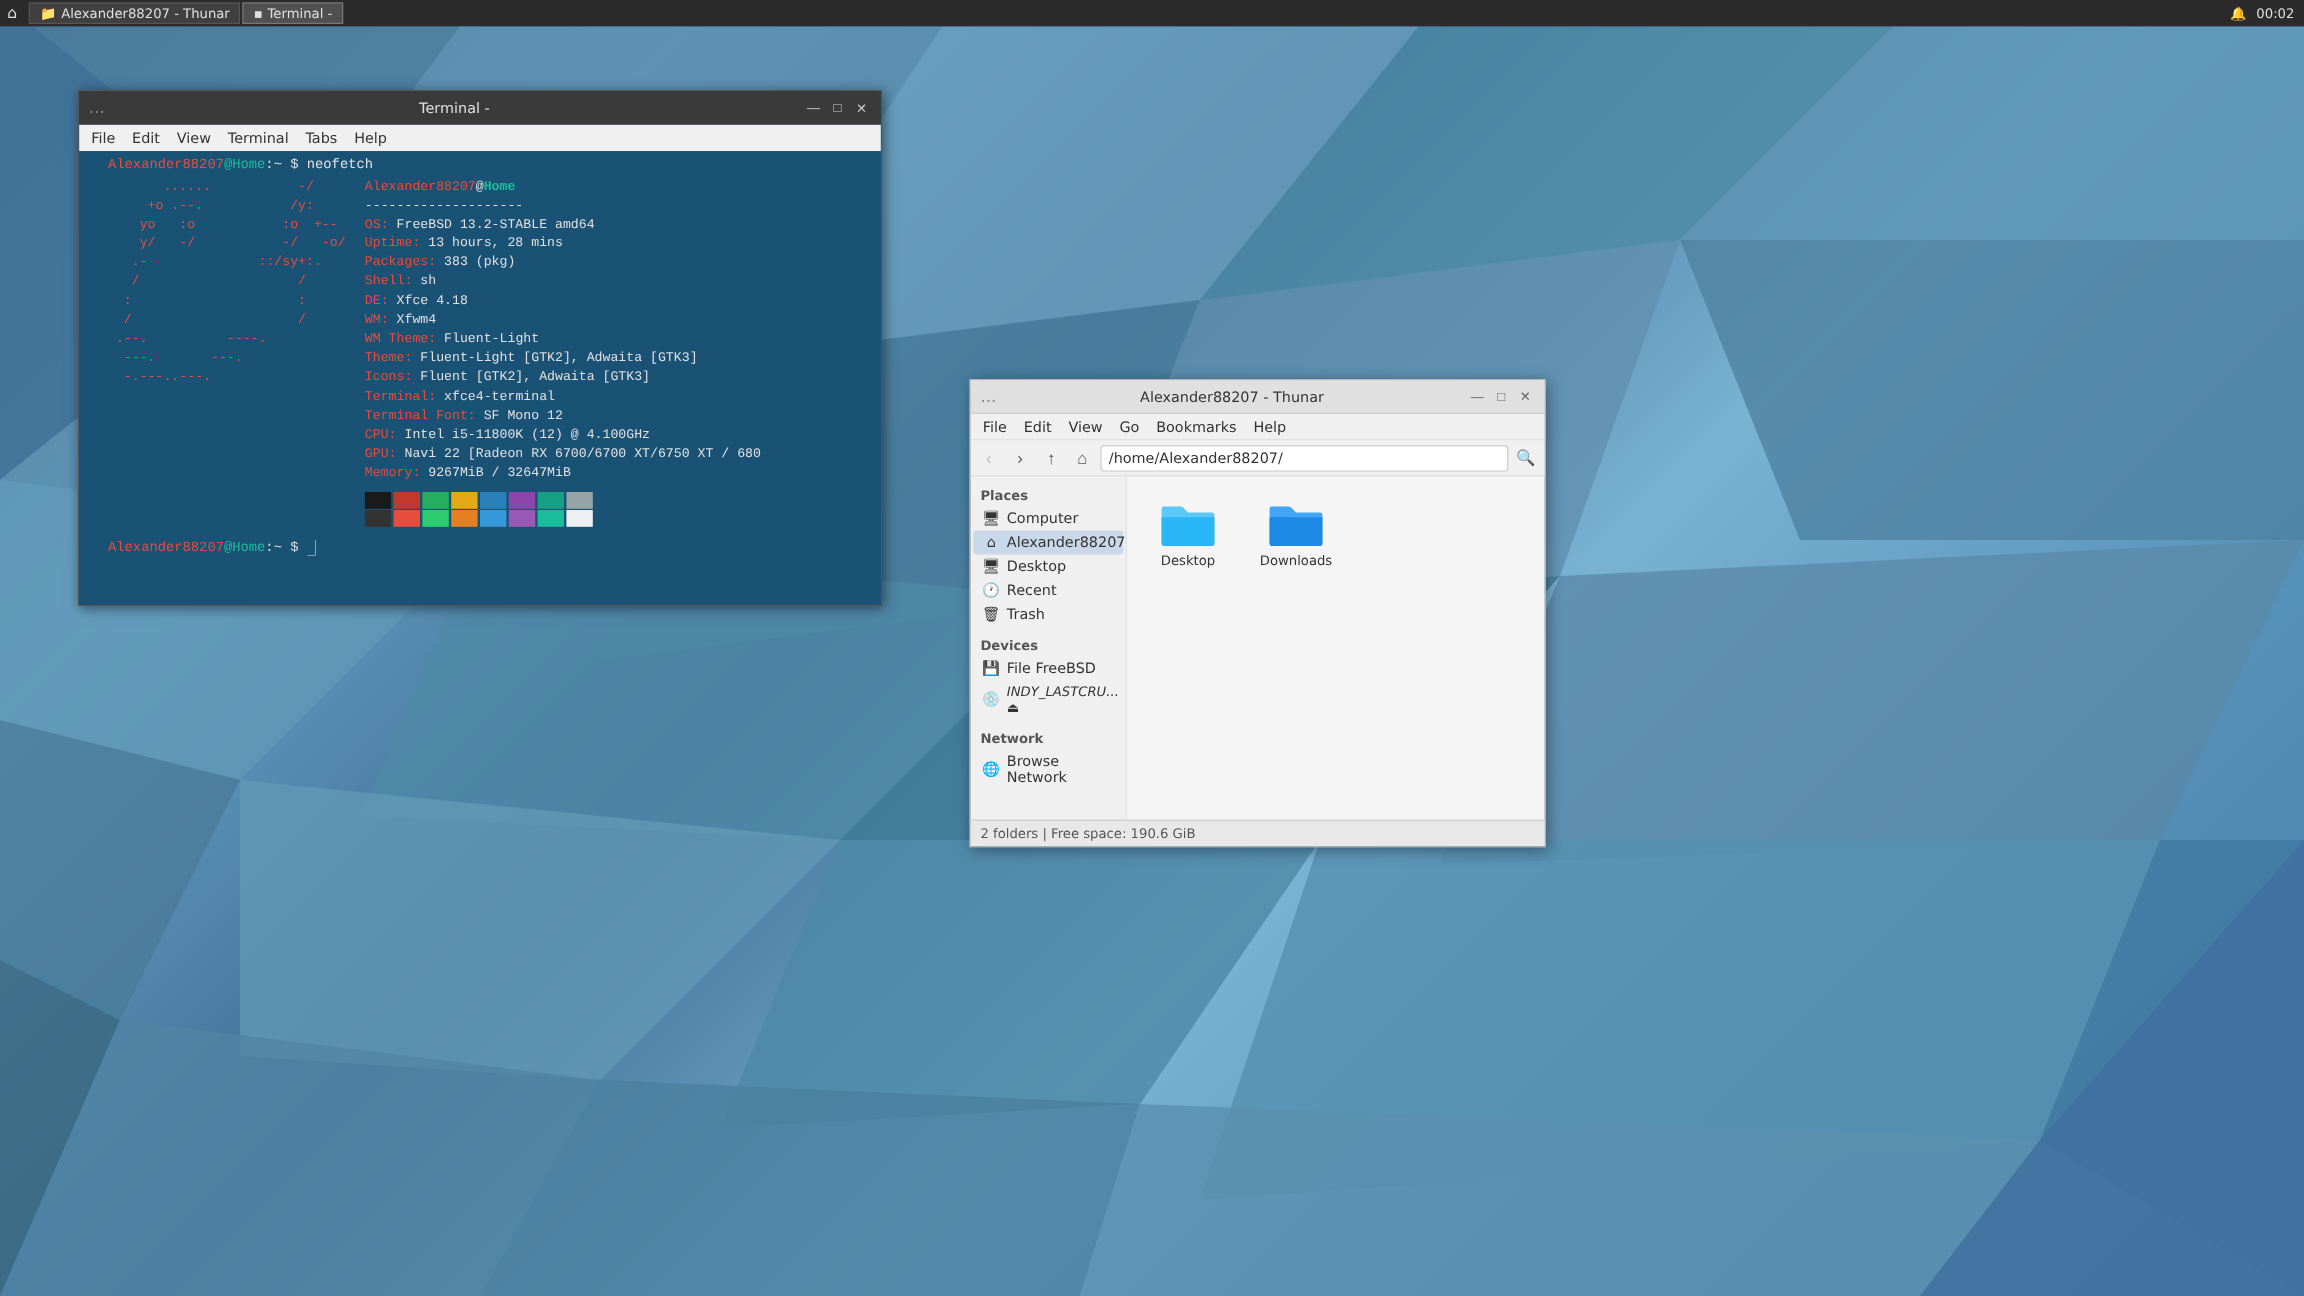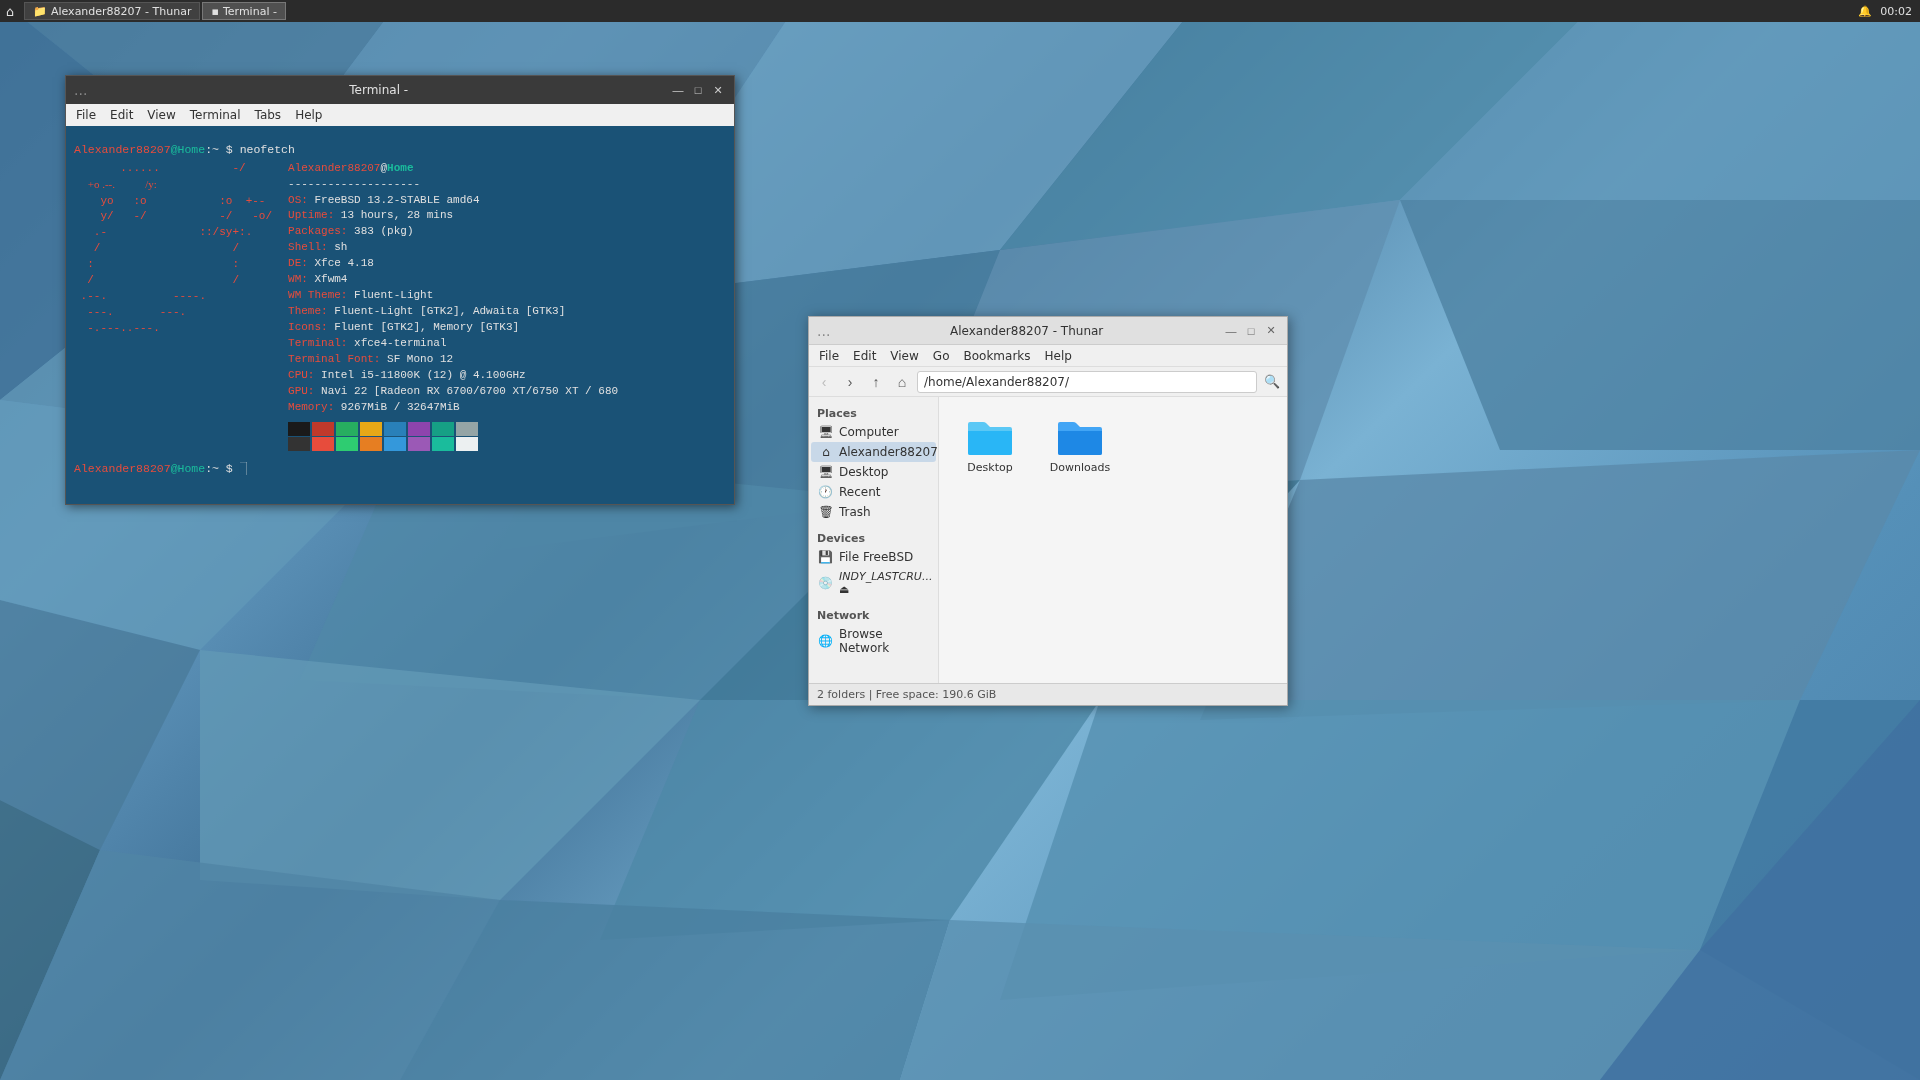--- a/index.html
+++ b/index.html
@@ -135,26 +135,25 @@
     .menu-item {
       padding: 2px 6px;
       font-size: 12px;
       color: #333;
       cursor: pointer;
     }
 
     .terminal-body {
       flex: 1;
       background: #1a5276;
-      padding: 4px 8px;
+      padding: 4px 24px;
       overflow: hidden;
       font-family: 'Courier New', monospace;
       font-size: 11.5px;
       color: #e0e0e0;
-      margin-top: 12px;
     }
 
     
     .term-line { line-height: 1.45; white-space: pre; }
 
     .neo-user { color: #e74c3c; }
     .neo-host { color: #1abc9c; font-weight: bold; }
     .neo-label { color: #e74c3c; }
     .neo-value { color: #e0e0e0; }
     .neo-dash { color: #e0e0e0; }
@@ -430,21 +429,21 @@
     <span class="menu-item">Terminal</span>
     <span class="menu-item">Tabs</span>
     <span class="menu-item">Help</span>
   </div>
   <div class="terminal-body">
     <div class="term-line"><span class="neo-user">Alexander88207</span><span style="color:#1abc9c;">@Home</span><span style="color:#e0e0e0;">:~ $ neofetch</span></div>
     <div style="display:flex; margin-top:2px;">
 
       <div style="margin-right: 16px; line-height:1.4; font-size:11px; color:#e74c3c;">
         <div class="term-line"><span style="color:#e74c3c;">       ......           -/</span></div>
-        <div class="term-line"><span style="color:#e74c3c;font-family:Liberation Serif, serif;">     +o .--.           /y:</span></div>
+        <div class="term-line"><span style="color:#e74c3c;">     +o .--.           /y:</span></div>
         <div class="term-line"><span style="color:#e74c3c;">    yo   :o           :o  +--</span></div>
         <div class="term-line"><span style="color:#e74c3c;">    y/   -/           -/   -o/</span></div>
         <div class="term-line"><span style="color:#e74c3c;">   .-              ::/sy+:.</span></div>
         <div class="term-line"><span style="color:#e74c3c;">   /                    /</span></div>
         <div class="term-line"><span style="color:#e74c3c;">  :                     :</span></div>
         <div class="term-line"><span style="color:#e74c3c;">  /                     /</span></div>
         <div class="term-line"><span style="color:#e74c3c;"> .--.          ----.</span></div>
         <div class="term-line"><span style="color:#e74c3c;">  ---.       ---.</span></div>
         <div class="term-line"><span style="color:#e74c3c;">  -.---..---.</span></div>
       </div>
@@ -453,21 +452,21 @@
         <div class="term-line"><span class="neo-user">Alexander88207</span><span style="color:#e0e0e0;">@</span><span class="neo-host">Home</span></div>
         <div class="term-line"><span class="neo-dash">--------------------</span></div>
         <div class="term-line"><span class="neo-label">OS:</span><span class="neo-value"> FreeBSD 13.2-STABLE amd64</span></div>
         <div class="term-line"><span class="neo-label">Uptime:</span><span class="neo-value"> 13 hours, 28 mins</span></div>
         <div class="term-line"><span class="neo-label">Packages:</span><span class="neo-value"> 383 (pkg)</span></div>
         <div class="term-line"><span class="neo-label">Shell:</span><span class="neo-value"> sh</span></div>
         <div class="term-line"><span class="neo-label">DE:</span><span class="neo-value"> Xfce 4.18</span></div>
         <div class="term-line"><span class="neo-label">WM:</span><span class="neo-value"> Xfwm4</span></div>
         <div class="term-line"><span class="neo-label">WM Theme:</span><span class="neo-value"> Fluent-Light</span></div>
         <div class="term-line"><span class="neo-label">Theme:</span><span class="neo-value"> Fluent-Light [GTK2], Adwaita [GTK3]</span></div>
-        <div class="term-line"><span class="neo-label">Icons:</span><span class="neo-value"> Fluent [GTK2], Memory [GTK3]</span></div>
+        <div class="term-line"><span class="neo-label">Icons:</span><span class="neo-value"> Fluent [GTK2], Adwaita [GTK3]</span></div>
         <div class="term-line"><span class="neo-label">Terminal:</span><span class="neo-value"> xfce4-terminal</span></div>
         <div class="term-line"><span class="neo-label">Terminal Font:</span><span class="neo-value"> SF Mono 12</span></div>
         <div class="term-line"><span class="neo-label">CPU:</span><span class="neo-value"> Intel i5-11800K (12) @ 4.100GHz</span></div>
         <div class="term-line"><span class="neo-label">GPU:</span><span class="neo-value"> Navi 22 [Radeon RX 6700/6700 XT/6750 XT / 680</span></div>
         <div class="term-line"><span class="neo-label">Memory:</span><span class="neo-value"> 9267MiB / 32647MiB</span></div>
 
         <div style="margin-top:6px;">
           <div class="color-palette">
             <div class="color-swatch" style="background:#1a1a1a;"></div>
             <div class="color-swatch" style="background:#c0392b;"></div>

